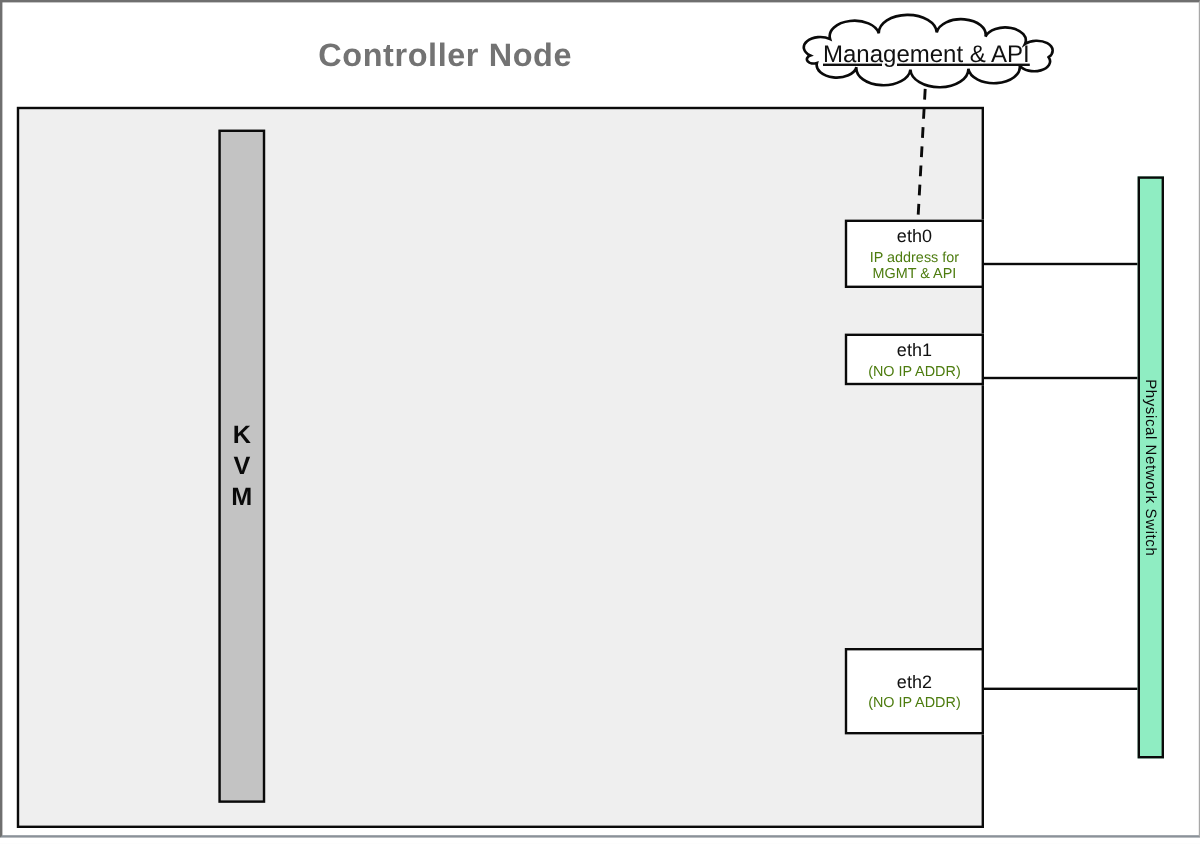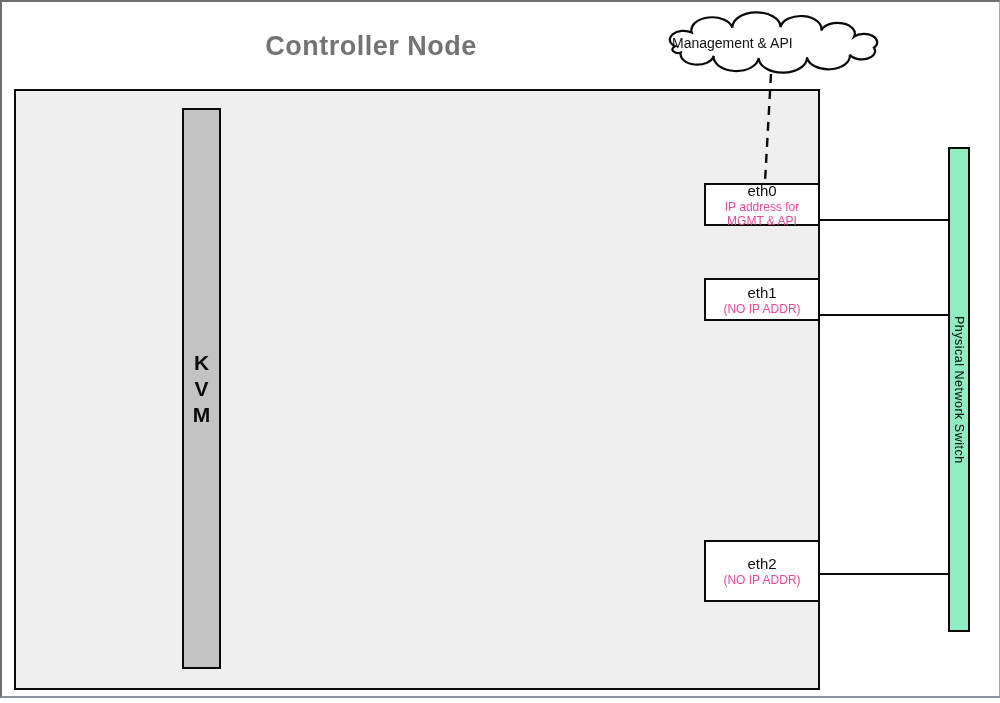--- a/index.html
+++ b/index.html
@@ -76,31 +76,31 @@
     width: 116px;
     box-sizing: border-box;
     background: #ffffff;
     border: 2px solid #0a0a0a;
     display: flex;
     flex-direction: column;
     align-items: center;
     justify-content: center;
     z-index: 10;
   }
-  .iface-eth0 { top: 183px; height: 43px; justify-content: center; }
+  .iface-eth0 { top: 183px; height: 57px; justify-content: center; }
   .iface-eth1 { top: 278px; height: 43px; }
-  .iface-eth2 { top: 540px; height: 62px; }
+  .iface-eth2 { top: 540px; height: 72px; }
   .iface-name {
     font-size: 15px;
     color: #111111;
     line-height: 18px;
   }
   .iface-subtitle {
     font-size: 12px;
-    color: #ec4899;
+    color: #4d7c0f;
     line-height: 14px;
     text-align: center;
     white-space: pre-line;
   }
   .connector {
     position: absolute;
     left: 820px;
     width: 128px;
     height: 2px;
     background: #0a0a0a;
@@ -136,24 +136,25 @@
     width: 1000px;
     height: 703px;
     pointer-events: none;
     z-index: 8;
   }
   .cloud-label {
     position: absolute;
     left: 672px;
     top: 35px;
     width: 200px;
-    text-align: left;
-    font-size: 14px;
+    text-align: center;
+    font-size: 20px;
     color: #111111;
     z-index: 9;
+    text-decoration: underline;
   }
 </style>
 </head>
 <body>
 
 <div class="canvas">
 
   <div class="image-border"></div>
 
   <div class="diagram-title">Controller Node</div>

